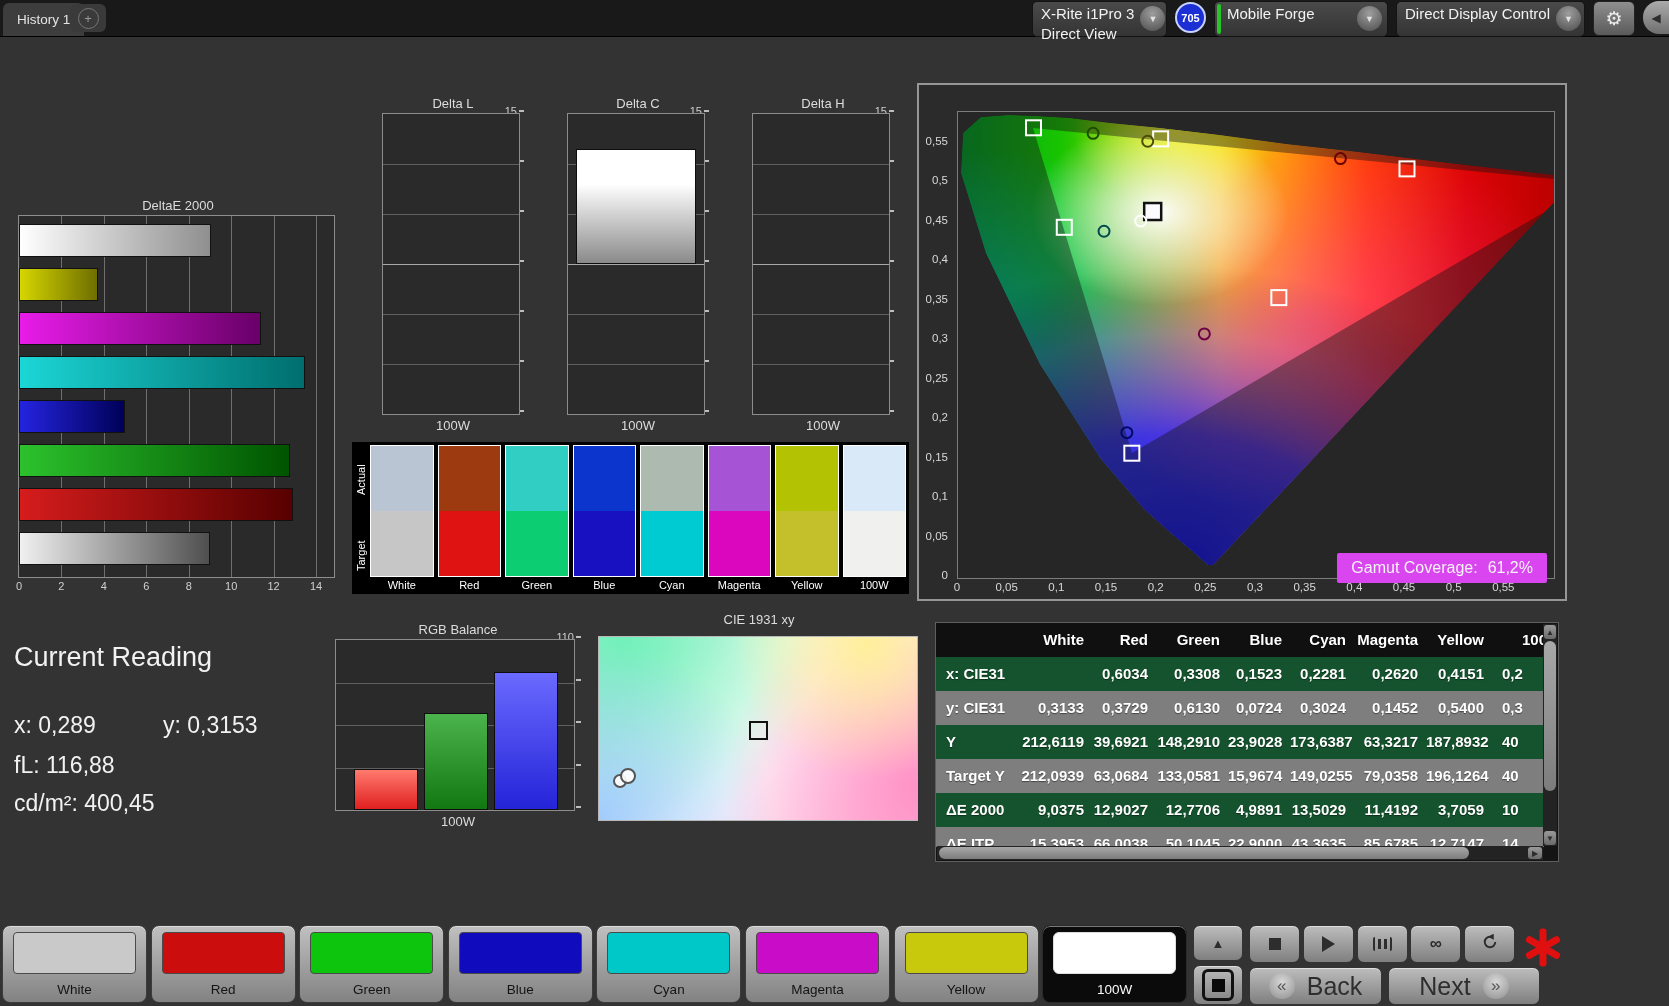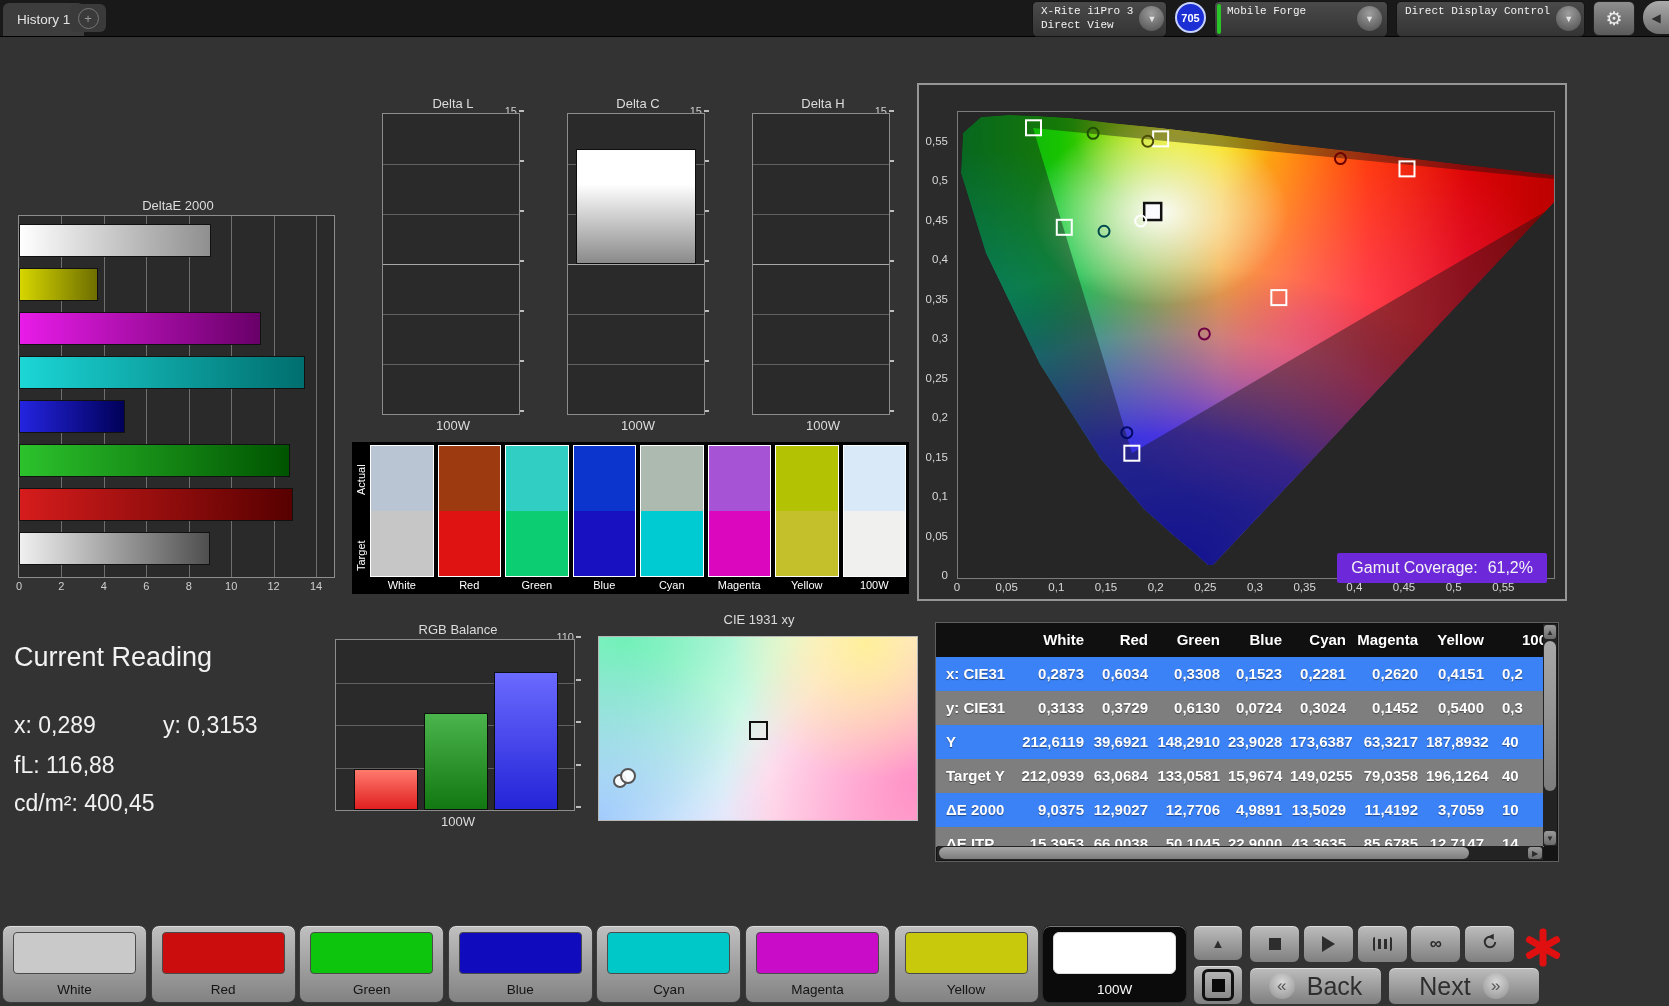--- a/index.html
+++ b/index.html
@@ -12,21 +12,21 @@
   .tab{position:absolute;left:3px;top:3px;height:33px;padding:0 14px;background:#3d3d3d;
        border-radius:6px 6px 0 0;display:flex;align-items:center;font-size:13.5px;color:#e3e3e3;}
   .tab-add{position:absolute;left:70px;top:4px;width:36px;height:28px;background:#3a3a3a;border-radius:6px;
        display:flex;align-items:center;justify-content:center;}
   .tab-add .plus{width:19px;height:19px;border-radius:50%;border:1px solid #777;color:#999;font-size:13px;
        display:flex;align-items:center;justify-content:center;}
   .top-right{position:absolute;right:0;top:1px;height:34px;display:flex;align-items:flex-start;gap:8px;}
   .dd{height:34px;background:linear-gradient(#4a4a4a,#343434);border:1px solid #141414;border-radius:5px;
       display:flex;position:relative;}
   .dd .accent{width:4px;margin:2px 0 2px 2px;border-radius:3px;}
-  .dd .dd-text{padding:2px 6px 0 6px;font-size:11px;line-height:1.3;color:#f2f2f2;white-space:nowrap;font-family:Liberation Mono, monospace;}
+  .dd .dd-text{padding:2px 6px 0 6px;font-size:15px;line-height:1.3;color:#f2f2f2;white-space:nowrap;}
   .dd .dd-arrow{width:25px;height:25px;border-radius:50%;margin:4px 5px 0 auto;flex:none;
       background:radial-gradient(circle at 50% 30%,#9d9d9d,#4c4c4c);display:flex;align-items:center;
       justify-content:center;color:#e3e3e3;font-size:9px;}
   .badge{width:31px;height:31px;margin-top:1px;border-radius:50%;background:#1b2fd4;border:2px solid #c7d2ff;
       display:flex;align-items:center;justify-content:center;font-size:11px;font-weight:bold;color:#fff;box-sizing:border-box;}
   .icon-btn{width:40px;height:33px;border-radius:6px;background:linear-gradient(#8f8f8f,#5a5a5a);
       border:1px solid #222;display:flex;align-items:center;justify-content:center;font-size:19px;color:#ececec;}
   .half-btn{width:26px;height:33px;border-radius:16px 0 0 16px;background:linear-gradient(#ababab,#6f6f6f);
       display:flex;align-items:center;justify-content:center;font-size:12px;color:#2e2e2e;}
 
@@ -59,40 +59,40 @@
   .scol .pair{flex:1;border:1px solid #fff;display:flex;flex-direction:column;}
   .scol .half{flex:1;}
   .scol .slbl{height:17px;color:#fff;font-size:11px;text-align:center;line-height:16px;}
 
   
   .cie-panel{position:absolute;left:917px;top:83px;width:650px;height:518px;background:#2b2b2b;
       border:2px solid #969696;box-sizing:border-box;}
   .cie-plot{position:absolute;left:38px;top:26px;width:596px;height:466px;border:1px solid #7c7c7c;
       box-sizing:content-box;background:#262626;}
   .cie-tick{position:absolute;font-size:11.5px;color:#d8d8d8;}
-  .coverage{position:absolute;right:18px;bottom:16px;height:30px;background:#6d28d9;border-radius:2px;
+  .coverage{position:absolute;right:18px;bottom:16px;height:30px;background:#d946ef;border-radius:2px;
       display:flex;align-items:center;gap:10px;padding:0 14px;font-size:16px;color:#f4f4f4;}
 
   
   .cie31{position:absolute;left:598px;top:612px;width:322px;height:212px;}
   .cie31-field{position:absolute;left:0;top:24px;width:320px;height:185px;border:1px solid #b8b8b8;box-sizing:border-box;
     background:
       radial-gradient(circle at 84% 4%, rgba(255,240,150,.95), rgba(255,240,150,0) 42%),
       radial-gradient(circle at 100% 82%, rgba(255,140,195,.9), rgba(255,140,195,0) 55%),
       radial-gradient(circle at 0% 100%, rgba(150,195,255,.85), rgba(150,195,255,0) 48%),
       radial-gradient(circle at 8% 0%, rgba(110,240,185,.95), rgba(110,240,185,0) 58%),
       linear-gradient(135deg,#aff0d0 0%,#e8fbf0 30%,#fdfdfd 52%,#ffe2f0 76%,#ffc2de 100%);}
 
   
   .table-wrap{position:absolute;left:935px;top:622px;width:624px;height:240px;background:#141414;
       border:1px solid #5f5f5f;box-sizing:border-box;}
   .tbl-content{position:absolute;left:0;top:0;width:608px;height:224px;overflow:hidden;}
   .trow{display:flex;height:34px;line-height:34px;white-space:nowrap;}
   .trow.hdr{background:#101010;}
-  .trow.odd{background:#3b82f6;align-items:flex-end;}
+  .trow.odd{background:#14532d;}
   .trow.even{background:#7e7e7e;}
   .tcell{font-size:15px;font-weight:bold;color:#fff;text-align:right;padding-right:8px;box-sizing:border-box;
       flex:none;text-shadow:0 1px 1px rgba(0,0,0,.45);overflow:hidden;}
   .tcell.lbl{text-align:left;padding-left:10px;}
   .scroll{position:absolute;background:#232323;}
   .sc-btn{position:absolute;background:linear-gradient(#9a9a9a,#6a6a6a);border-radius:3px;color:#2c2c2c;
       font-size:8px;display:flex;align-items:center;justify-content:center;}
   .sc-thumb{position:absolute;background:linear-gradient(#a8a8a8,#7c7c7c);border-radius:6px;}
 
   

